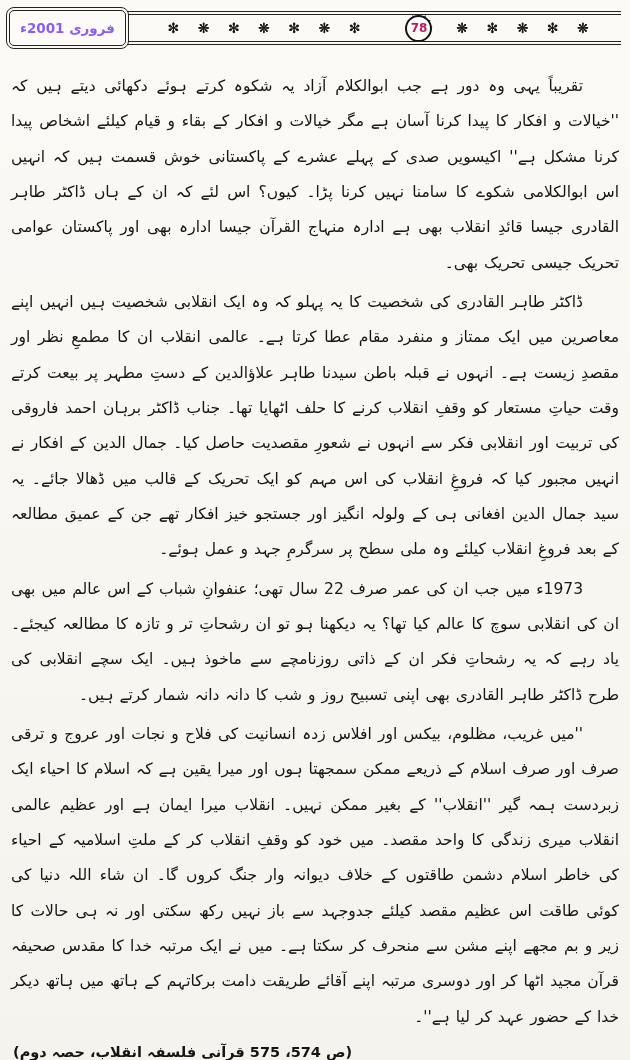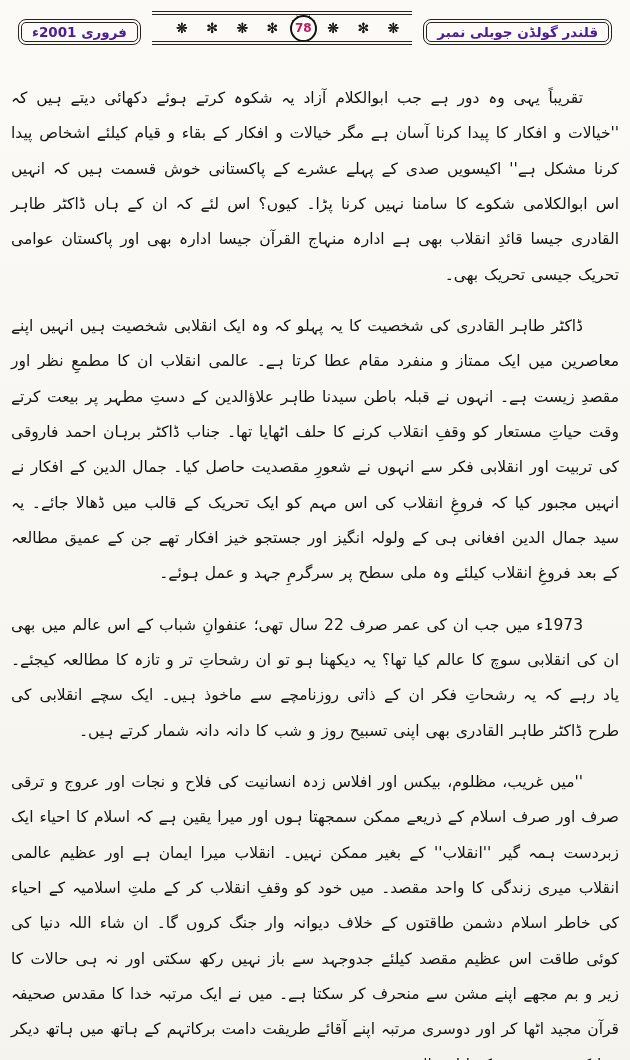--- a/index.html
+++ b/index.html
@@ -19,23 +19,23 @@
   .header-band {
     display:flex; direction:rtl; align-items:stretch;
     height:38px; margin-bottom:16px;
   }
   .hdr-box {
     border:1.5px solid #26231f;
     outline:1px solid #26231f; outline-offset:2px;
     border-radius:5px;
     background:#fcfbf7;
     display:flex; align-items:center; justify-content:center;
-    padding:9px 10px; margin:13px;
+    padding:9px 10px; margin:1px;
     font-size:13.5px; font-weight:bold; white-space:nowrap;
-    color:#4c1d95;
+    color:#8b5cf6;
   }
   .ornament-strip {
     flex:1; margin:2px 1px;
     border-top:4px double #26231f;
     border-bottom:4px double #26231f;
     display:flex; align-items:center;
     padding:0 6px;
     overflow:hidden;
   }
   .orn {
@@ -54,43 +54,40 @@
   .medallion .circle {
     position:relative; z-index:2;
     width:23px; height:23px; border-radius:50%;
     background:#fefdf9; border:2px solid #151310;
     display:flex; align-items:center; justify-content:center;
     font-size:12px; font-weight:bold; color:#be185d;
   }
   
   .body-text { padding:2px 3px 0 3px; }
   .para {
-    margin:16px 0 1px 0;
+    margin:4px 0 1px 0;
     text-align:justify;
     font-size:15.5px;
     line-height:2.28;
     word-spacing:1px;
   }
   .indent { text-indent:36px; }
   .citation {
     direction:rtl; text-align:left;
     font-size:14.5px; font-weight:bold;
     margin:2px 2px 3px 2px;
     line-height:2.2;
   }
 </style>
 </head>
 <body>
 
 <div class="page">
 
   <div class="header-band">
-    <div class="hdr-box">
-      <span>قلندر گولڈن جوبلی نمبر</span>
-    </div>
     <div class="ornament-strip">
       <span class="orn orn-a">❋ ✻ ❋ ✻ ❋</span>
       <span class="medallion">
         <span class="burst">✹</span>
         <span class="circle">78</span>
       </span>
       <span class="orn orn-b">✻ ❋ ✻ ❋ ✻ ❋ ✻</span>
     </div>
     <div class="hdr-box">
       <span>فروری 2001ء</span>

